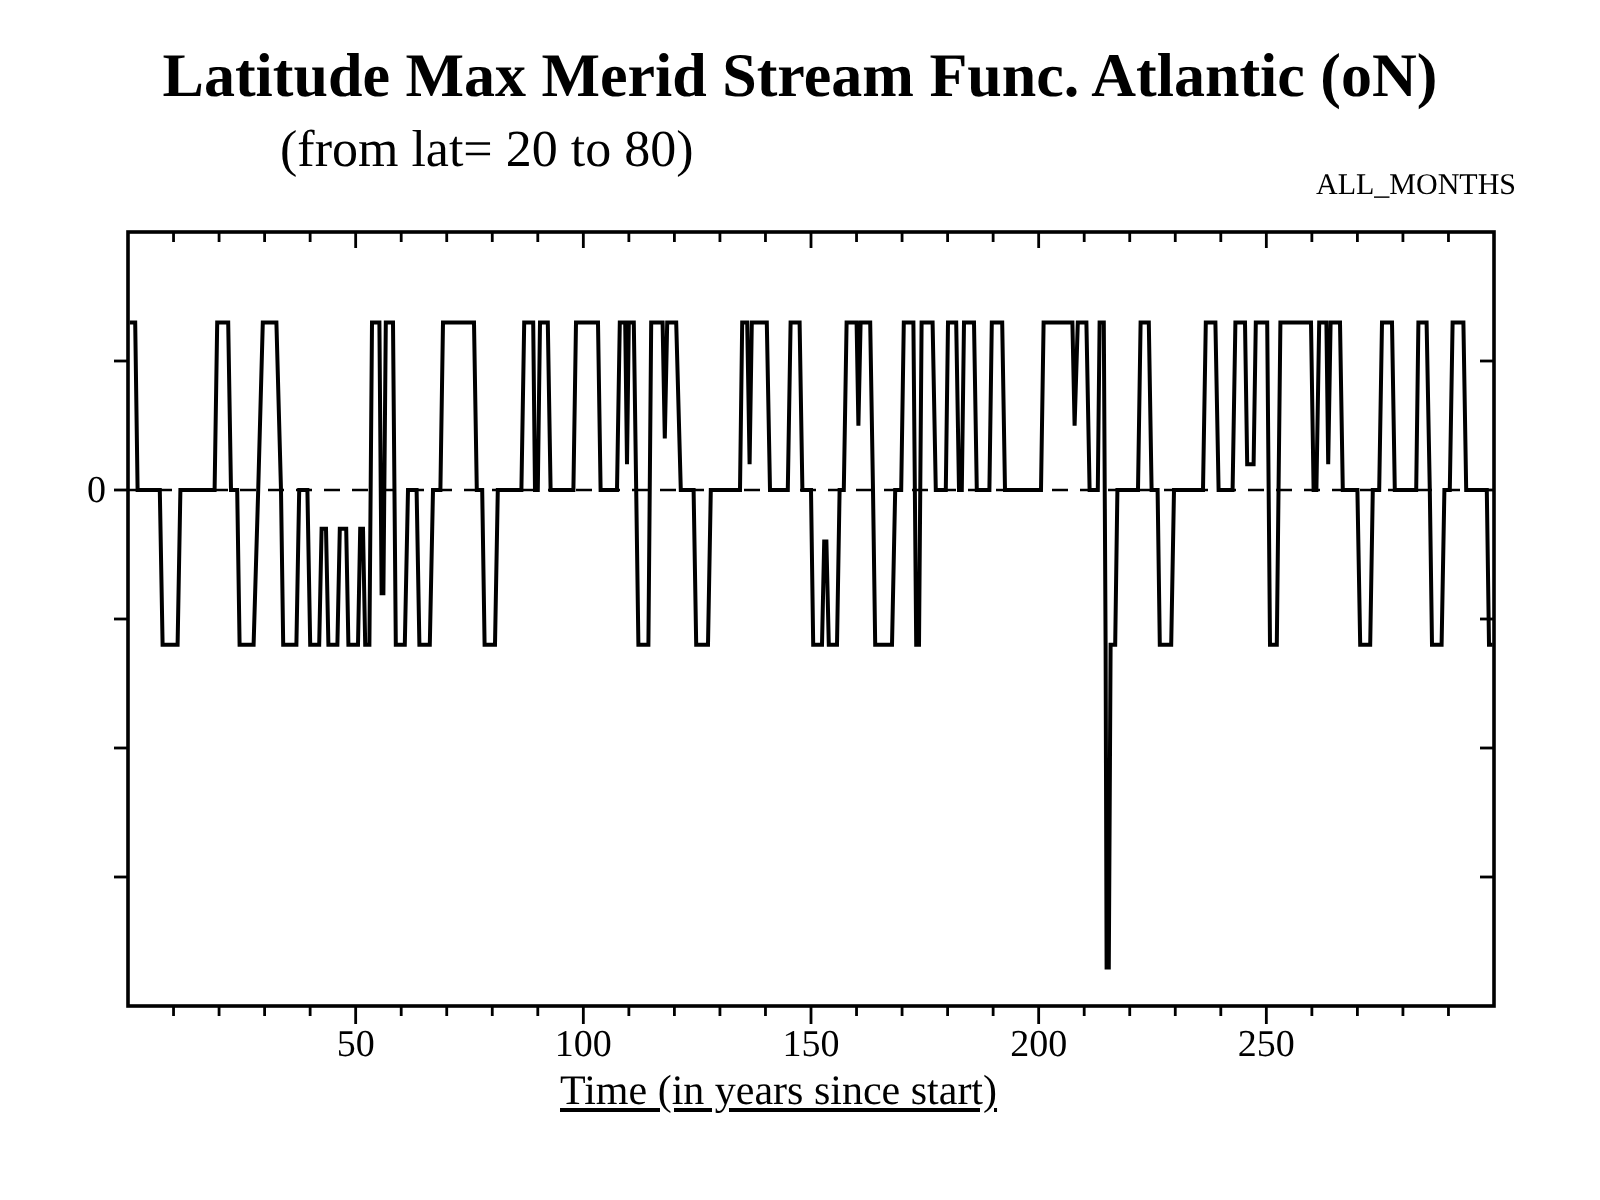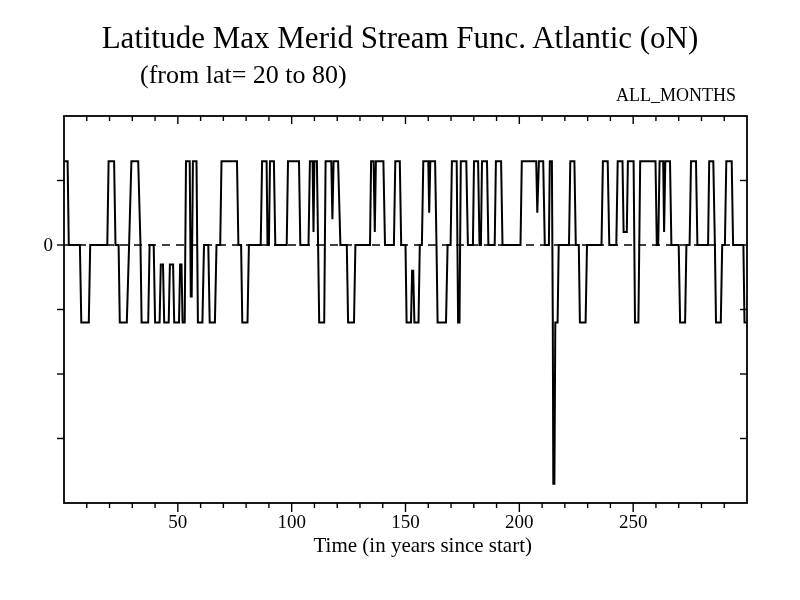--- a/index.html
+++ b/index.html
@@ -1,24 +1,24 @@
 <!DOCTYPE html>
 <html><head>
 <meta charset="utf-8">
 <style>
   html,body{margin:0;padding:0;background:#fff;}
   #fig{position:relative;width:800px;height:600px;background:#ffffff;overflow:hidden;
        font-family:"Liberation Serif", serif; color:#000;}
   .t{position:absolute;white-space:nowrap;}
-  #title{top:20px;left:0;width:800px;text-align:center;font-size:31px;}
+  #title{top:20px;left:0;width:800px;text-align:center;font-size:31px;font-weight:bold;}
   #subtitle{top:60px;left:140px;width:252px;text-align:left;font-size:26px;}
   #expt{top:89px;left:63px;font-size:20px;}
   #period{top:85px;left:300px;width:205px;text-align:center;font-size:19px;}
-  #months{top:85px;right:64px;font-size:18px;}
-  #xlabel{top:533px;left:280px;width:252px;text-align:right;font-size:21px;}
+  #months{top:85px;right:42px;font-size:15px;}
+  #xlabel{top:533px;left:280px;width:252px;text-align:left;font-size:21px;text-decoration:underline;}
   svg text{font-family:"Liberation Serif", serif;fill:#000;}
 </style>
 </head>
 <body>
 
 <div id="fig">
   <div class="t" id="title">Latitude Max Merid Stream Func. Atlantic (oN)</div>
   <div class="t" id="subtitle">(from lat= 20 to 80)</div>
   <div class="t" id="months">ALL_MONTHS</div>
   <div class="t" id="xlabel">Time (in years since start)</div>

